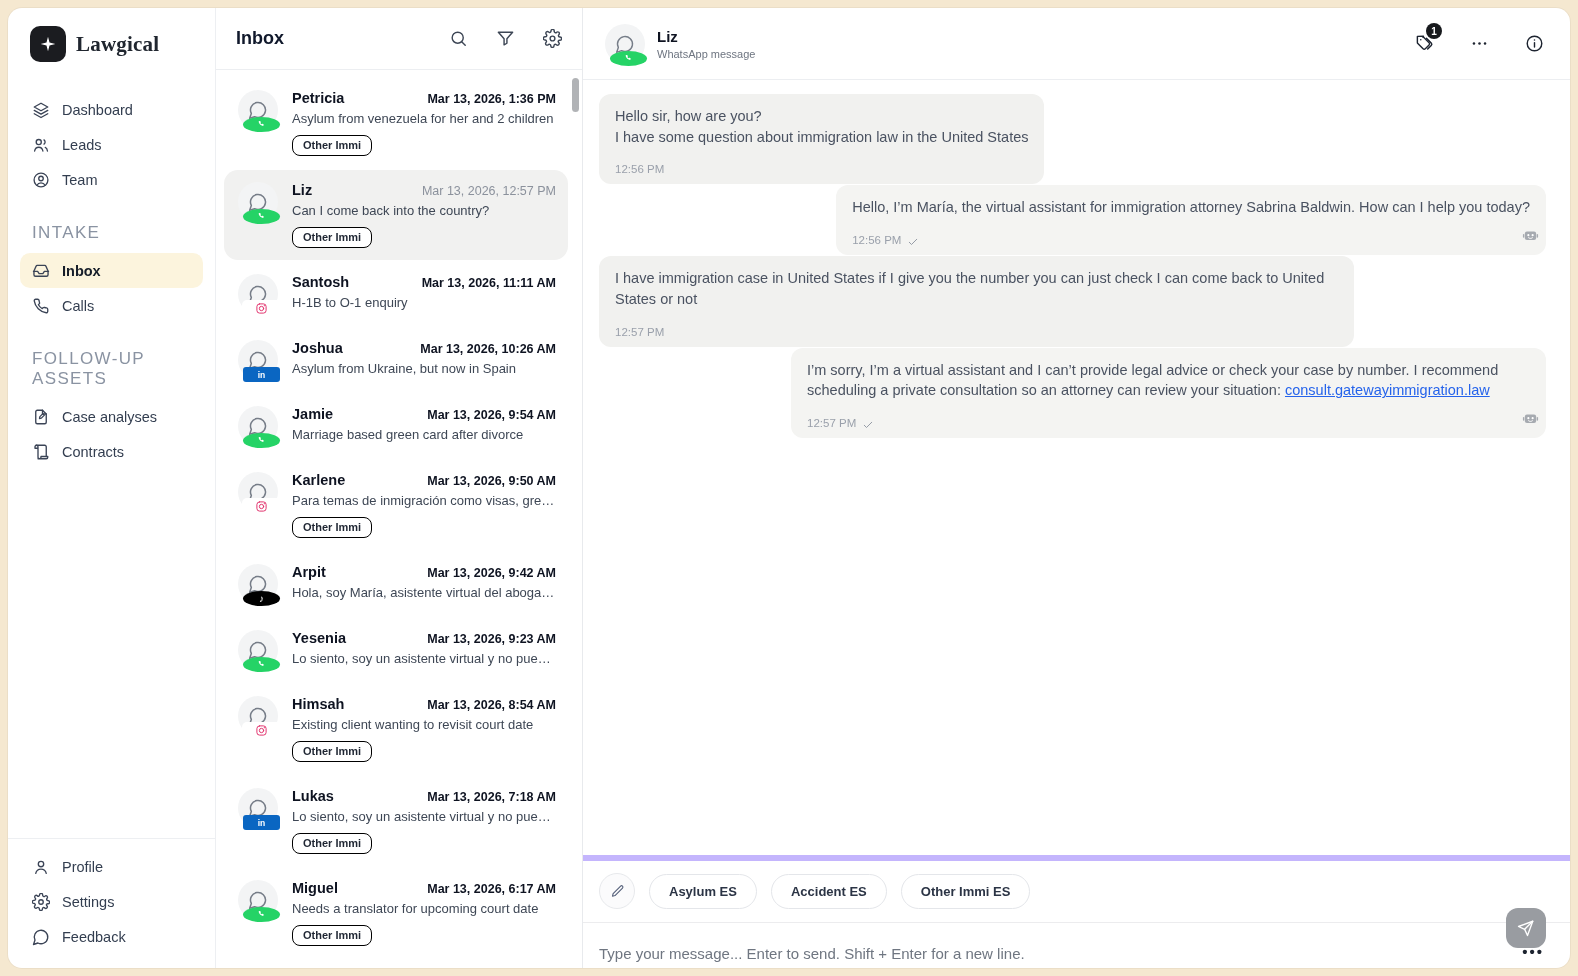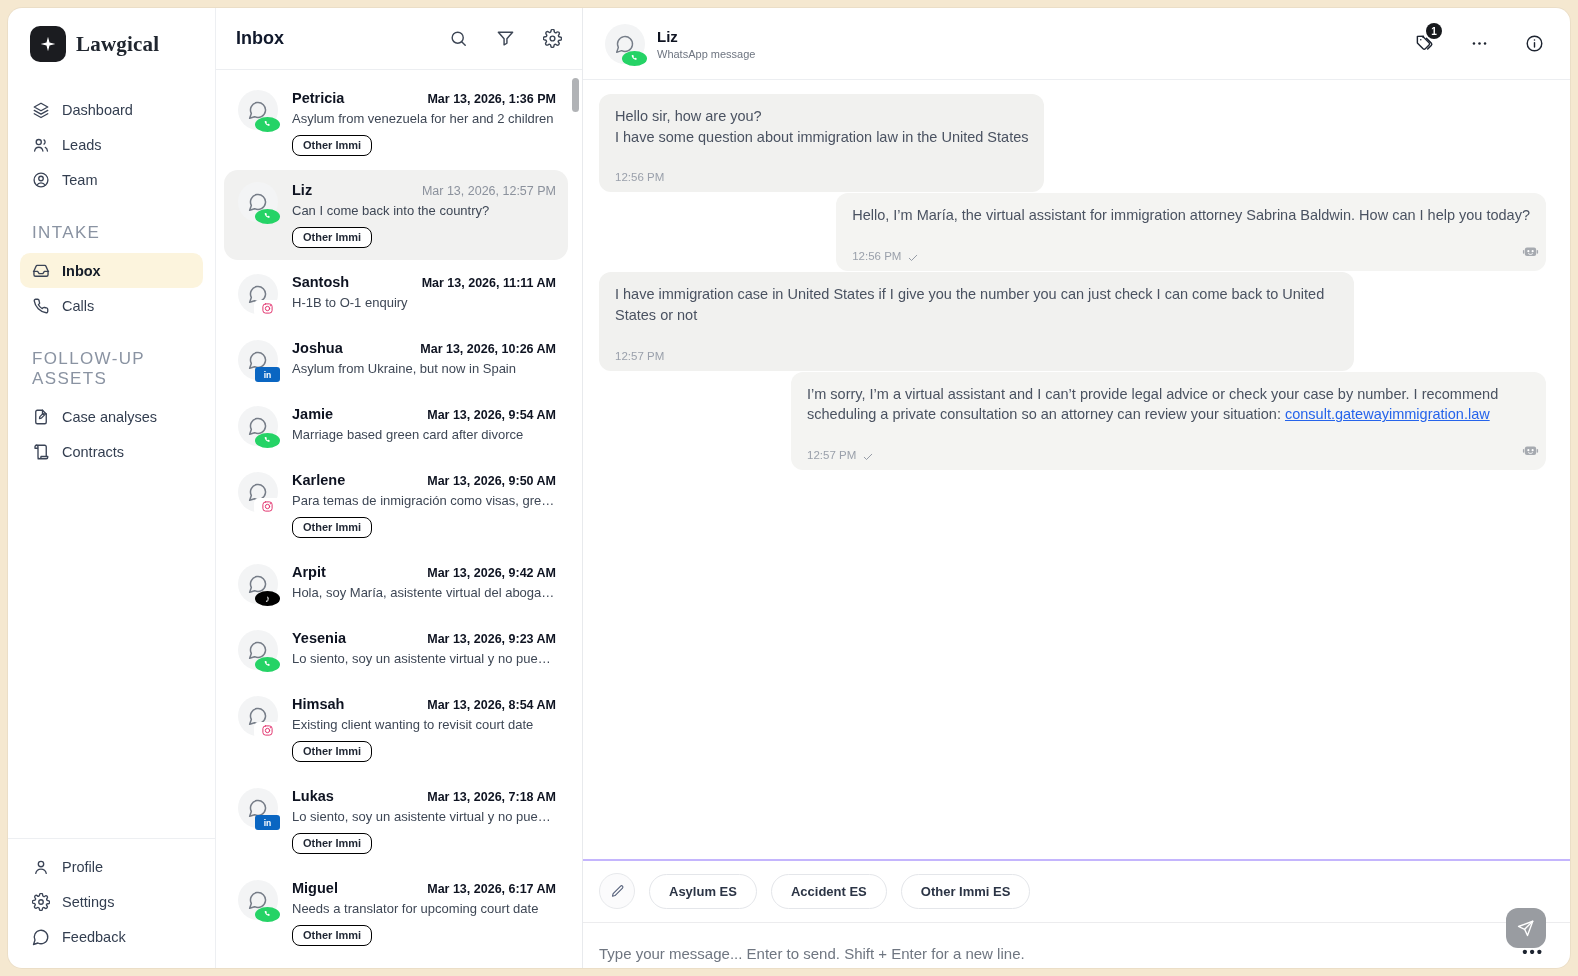--- a/index.html
+++ b/index.html
@@ -25,21 +25,21 @@
   .list-header{height:62px;flex:0 0 62px;display:flex;align-items:center;padding:0 20px;border-bottom:1px solid #eceef1;}
   .list-title{font-size:18px;font-weight:bold;color:#10182b;flex:1;}
   .icon-btn{background:none;border:none;padding:0;margin-left:28px;cursor:pointer;color:#3d4655;display:flex;}
   .icon-btn svg{width:19px;height:19px;}
   .conversations{flex:1;overflow:hidden;padding:8px 14px 8px 8px;}
   .convo{display:flex;gap:14px;padding:12px 12px 12px 14px;border-radius:14px;cursor:pointer;margin-bottom:2px;}
   .convo.selected{background:#f1f1f0;}
   .avatar{position:relative;width:40px;height:40px;flex:0 0 40px;border-radius:50%;background:#f3f4f5;
     display:flex;align-items:center;justify-content:center;color:#767d88;}
   .avatar>svg{width:20px;height:20px;}
-  .badge{position:absolute;right:-2px;bottom:-2px;width:25px;height:15px;border-radius:50%;
+  .badge{position:absolute;right:-2px;bottom:-2px;width:37px;height:15px;border-radius:50%;
     display:flex;align-items:center;justify-content:center;}
   .badge.whatsapp{background:#25d366;}
   .badge.whatsapp svg{width:9px;height:9px;color:#fff;}
   .badge.instagram{background:#fff;border-radius:4px;box-shadow:0 0 0 1px #fff;}
   .badge.instagram svg{width:13px;height:13px;color:#e1306c;}
   .badge.linkedin{background:#0a66c2;border-radius:3px;color:#fff;font-size:8.5px;font-weight:bold;}
   .badge.tiktok{background:#000;color:#fff;font-size:10px;}
   .convo-main{flex:1;min-width:0;}
   .convo-top{display:flex;align-items:baseline;justify-content:space-between;gap:8px;}
   .convo-name{font-size:14.5px;font-weight:bold;color:#0e1321;}
@@ -58,26 +58,26 @@
   .chat-actions{display:flex;align-items:center;gap:36px;}
   .chat-actions .icon-btn{margin-left:0;color:#1d2430;position:relative;}
   .count-badge{position:absolute;top:-11px;right:-8px;width:16px;height:16px;border-radius:50%;background:#17191d;
     color:#fff;font-size:10px;font-weight:bold;display:flex;align-items:center;justify-content:center;}
   .messages{flex:1;overflow:hidden;padding:14px 24px 14px 16px;display:flex;flex-direction:column;gap:1px;}
   .bubble{max-width:755px;border-radius:12px;padding:12px 16px 7px;font-size:14.5px;line-height:1.42;color:#4a5261;
     white-space:pre-line;position:relative;}
   .bubble.in{background:#f1f1ef;align-self:flex-start;}
   .bubble.out{background:#f4f4f2;align-self:flex-end;}
   .bubble a{color:#2563eb;text-decoration:underline;font-weight:500;}
-  .bubble-meta{display:flex;align-items:flex-end;gap:6px;margin-top:22px;font-size:11.5px;color:#9aa0ab;white-space:nowrap;}
+  .bubble-meta{display:flex;align-items:flex-end;gap:6px;margin-top:14px;font-size:11.5px;color:#9aa0ab;white-space:nowrap;}
   .bubble-meta svg{width:12px;height:12px;color:#8b929e;}
   .bot-badge{position:absolute;right:7px;bottom:6px;color:#a6aab0;}
   .bot-badge svg{width:17px;height:17px;}
   
-  .composer{border-top:2px solid #c4b5fd;flex:0 0 auto;position:relative;}
+  .composer{border-top:6px solid #c4b5fd;flex:0 0 auto;position:relative;}
   .quick-row{display:flex;align-items:center;gap:14px;padding:12px 24px 13px 16px;border-bottom:1px solid #ececee;}
   .pencil-btn{width:36px;height:36px;border-radius:50%;border:1px solid #e7e9ec;background:#fbfbfc;color:#55607a;
     display:flex;align-items:center;justify-content:center;cursor:pointer;}
   .pencil-btn svg{width:15px;height:15px;}
   .pill{border:1px solid #e4e6ea;background:#fff;border-radius:999px;padding:9px 19px;font-size:13px;font-weight:bold;
     color:#2b3445;cursor:pointer;font-family:inherit;}
   .input-row{padding:16px 24px 0 16px;display:flex;align-items:flex-start;}
   .msg-input{flex:1;border:none;outline:none;font-size:15px;color:#1d2430;font-family:inherit;padding:6px 0;background:transparent;}
   .msg-input::placeholder{color:#6f7681;}
   .more-dots{color:#1d2430;font-size:15px;font-weight:bold;letter-spacing:2px;cursor:pointer;padding:4px 2px;}

